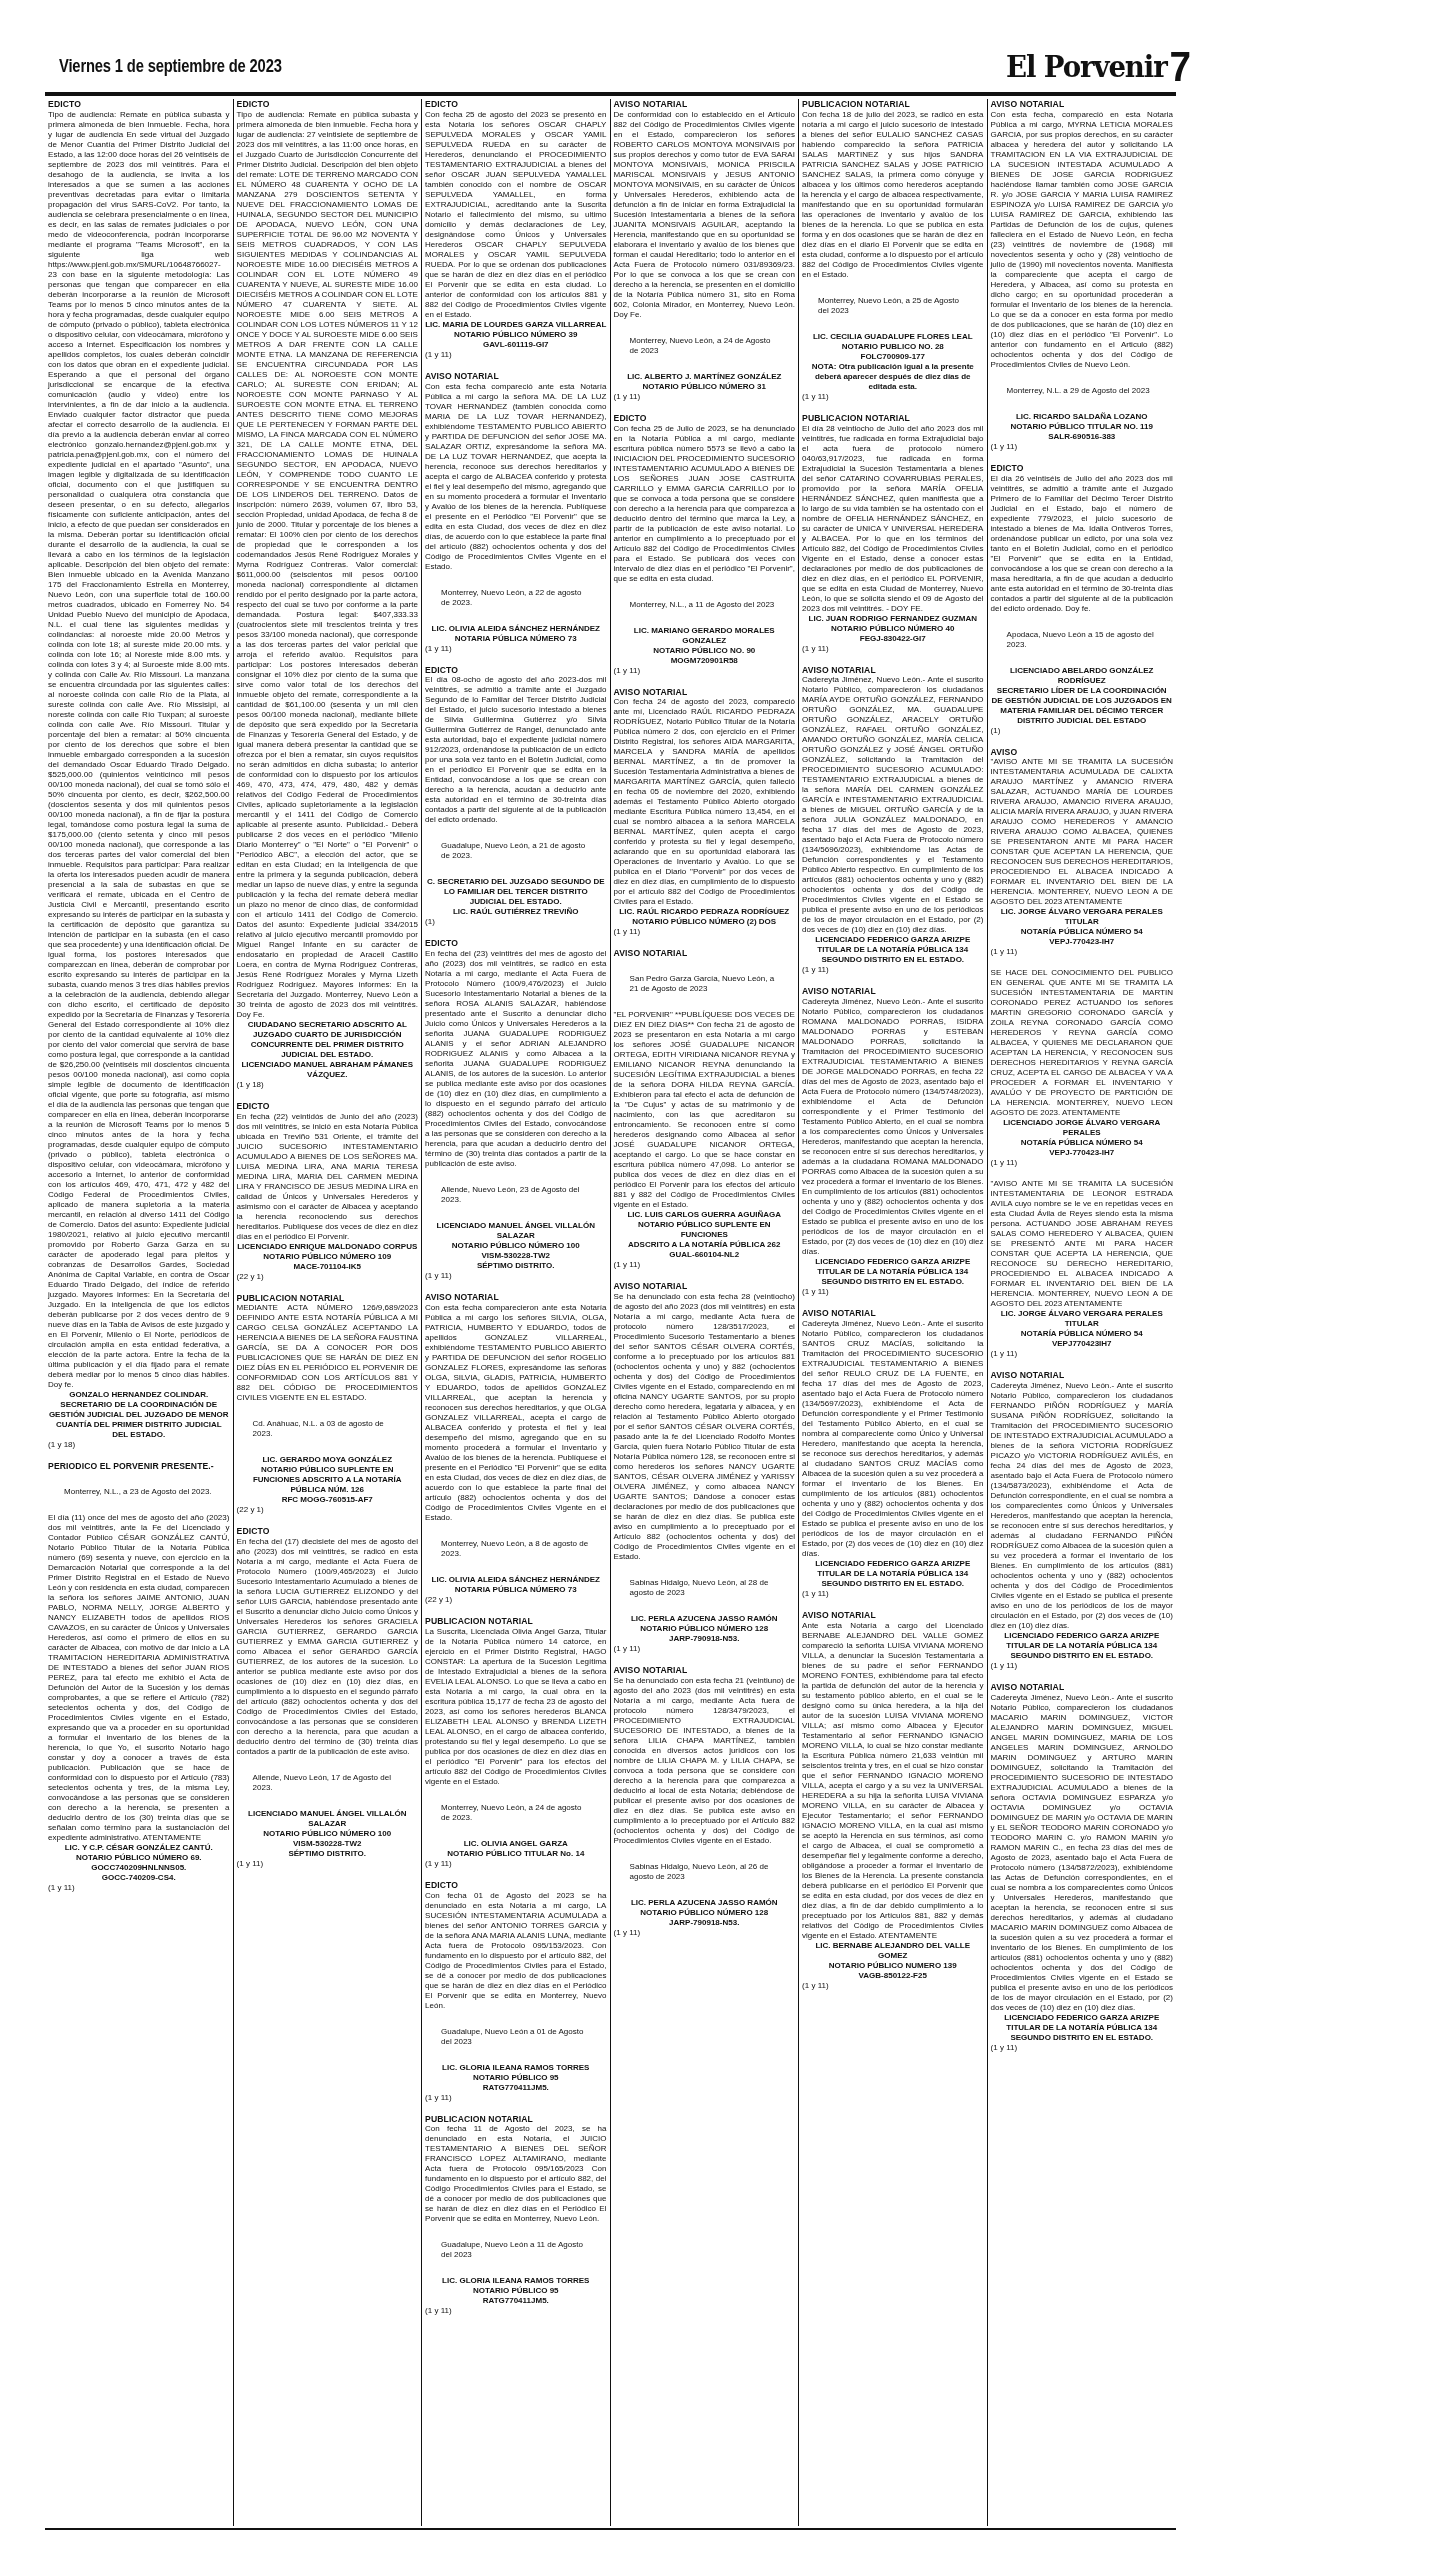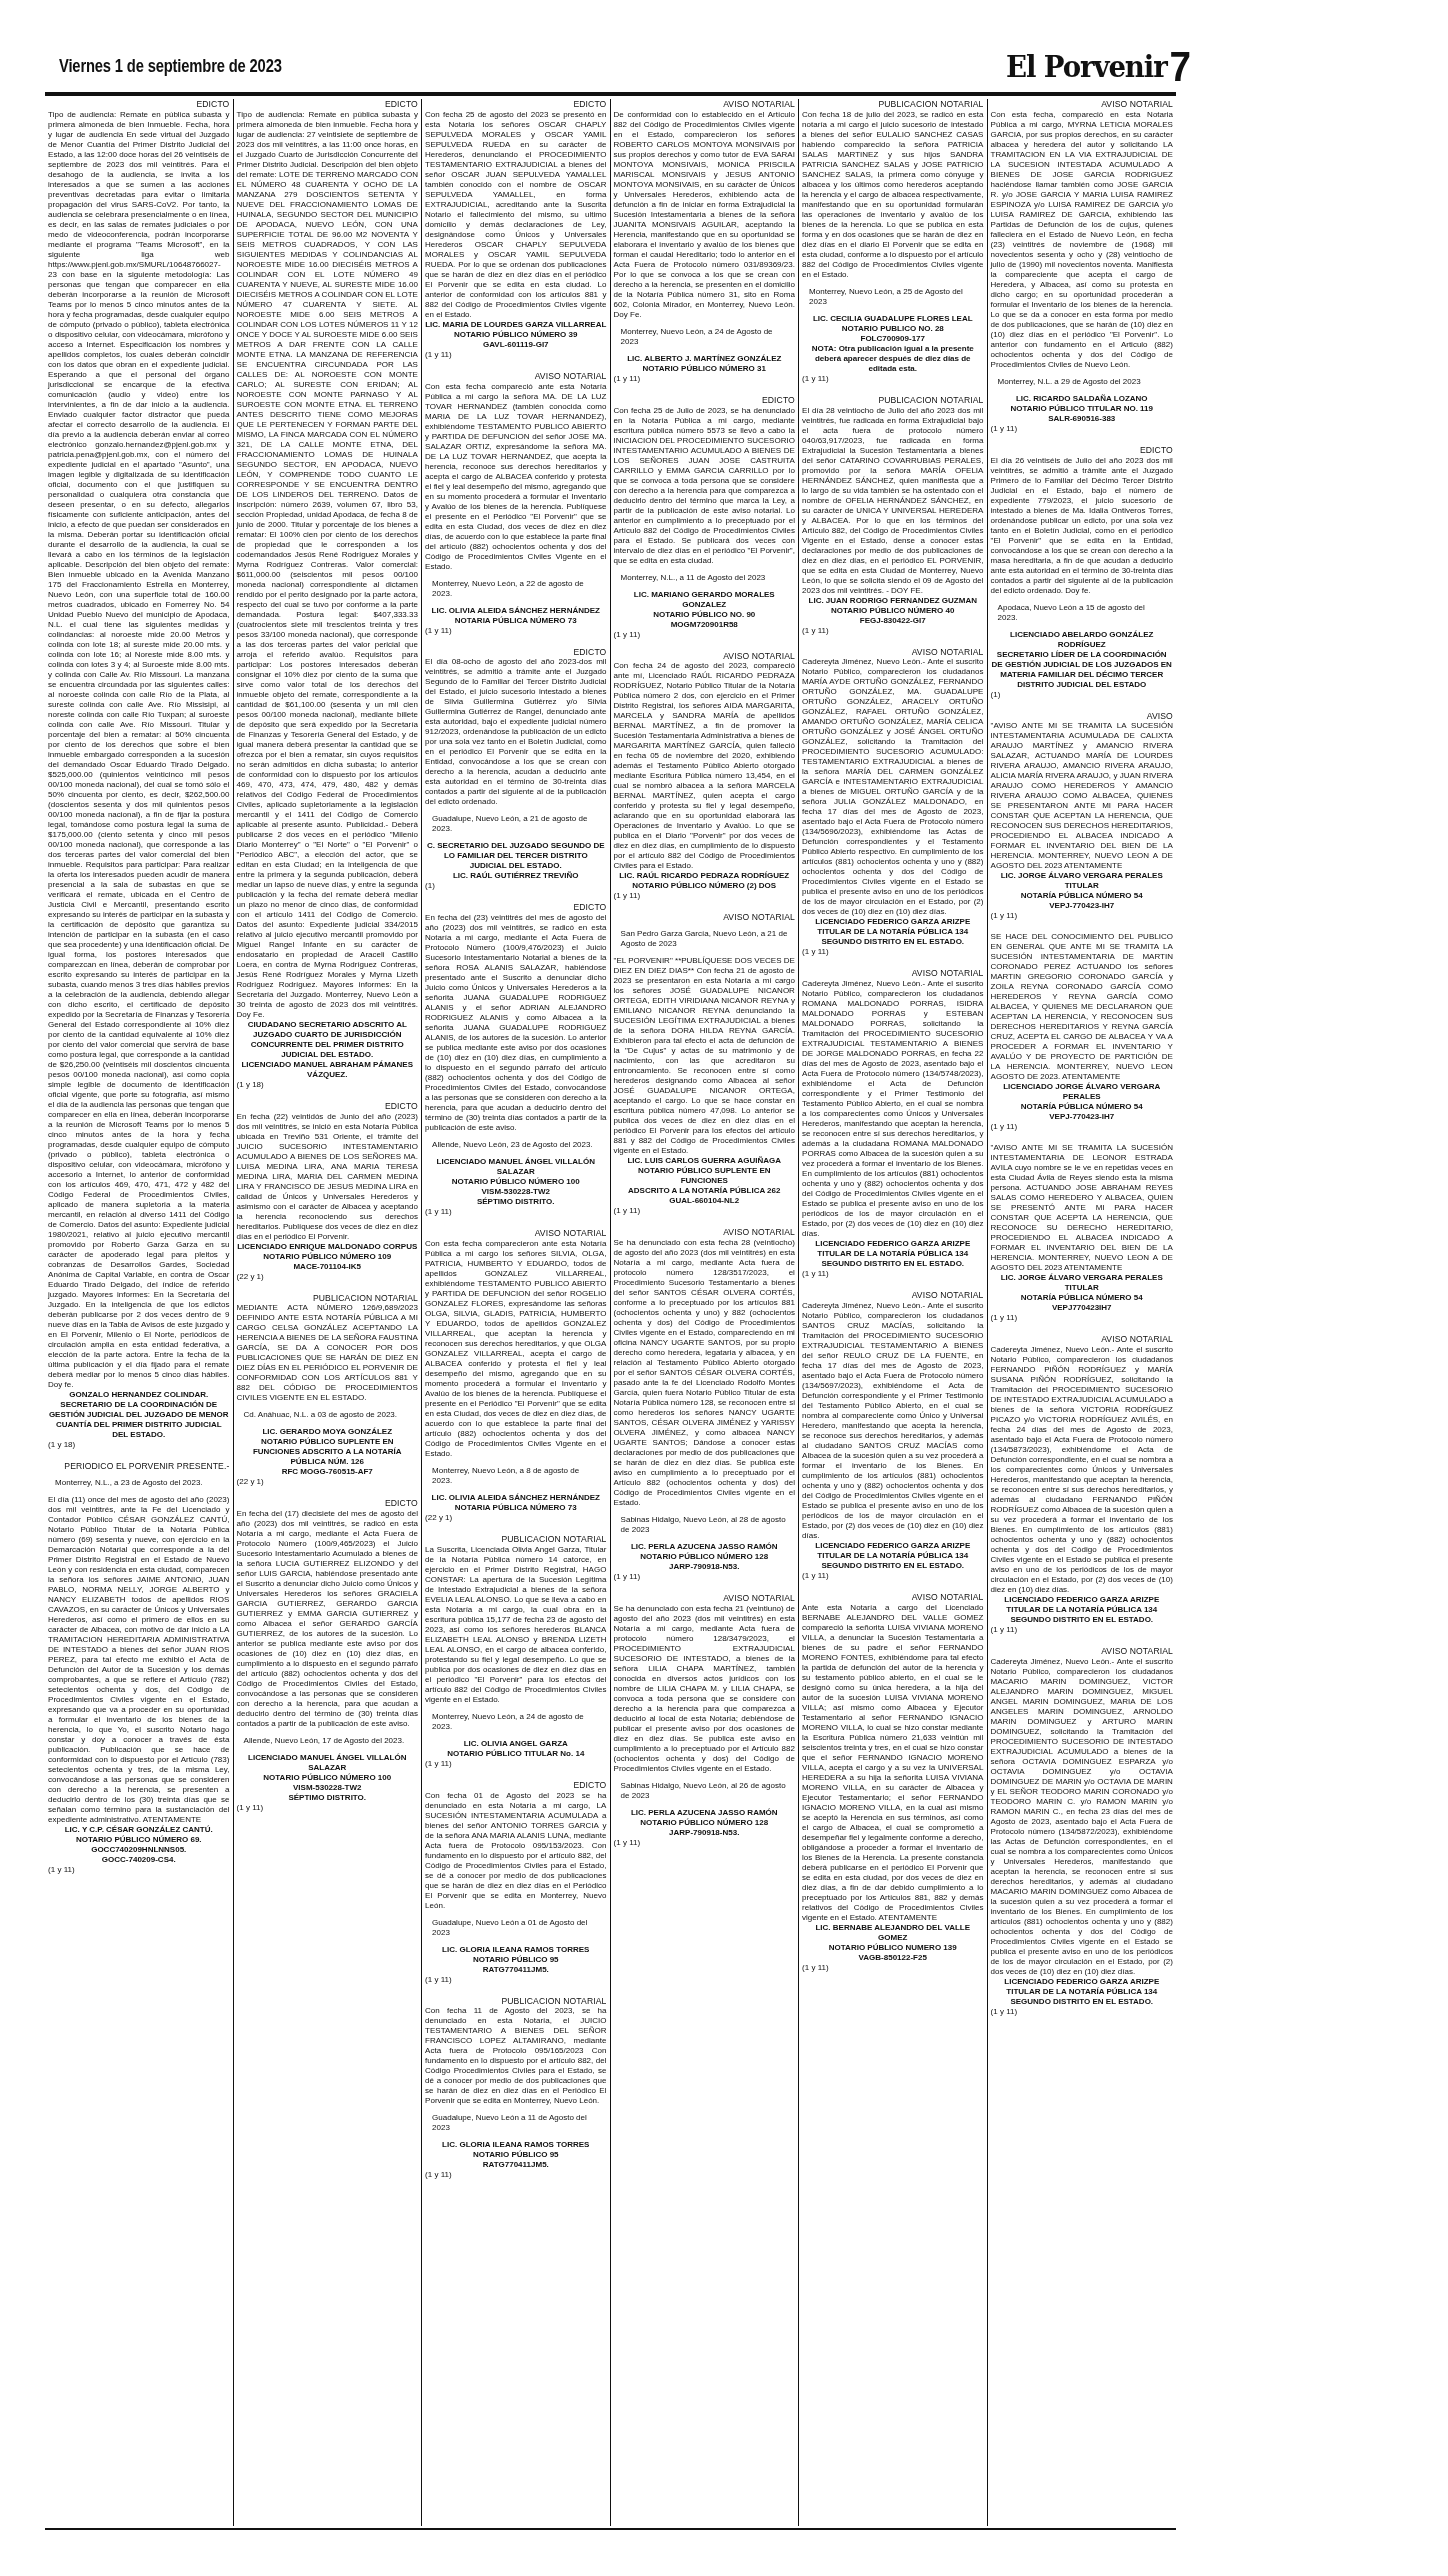--- a/index.html
+++ b/index.html
@@ -7,23 +7,23 @@
   .masthead { position:absolute; left:59px; top:37px; width:1131px; height:56px; }
   .date { position:absolute; left:0; top:18.7px; font-family:"Liberation Sans", sans-serif; font-weight:bold; font-size:18px; letter-spacing:-0.2px; transform:scaleX(0.82); transform-origin:left top; }
   .logo { position:absolute; right:0; top:1.6px; font-family:"DejaVu Serif", serif; font-weight:bold; font-size:30px; letter-spacing:-1.2px; transform:scaleX(0.92); transform-origin:right top; white-space:nowrap; }
   .logo .seven { font-family:"Liberation Sans", sans-serif; font-size:42px; font-weight:bold; position:relative; top:4.7px; margin-left:3.1px; }
   .rule-top { position:absolute; left:45px; top:92px; width:1131px; height:3.9px; background:#111; }
   .rule-bottom { position:absolute; left:45px; top:2528px; width:1131px; height:2.3px; background:#111; }
   .columns { position:absolute; left:45px; top:99px; width:1131px; height:2427px; display:flex; }
   .col { width:189px; box-sizing:border-box; padding:0 3.1px; font-size:8px; line-height:10px; text-align:justify; border-right:1.6px solid #111; overflow:hidden; }
   .col:last-child { border-right:none; }
   .notice { margin-bottom:11px; }
-  .notice h3 { margin:0 0 0.8px 0; text-align:right; font-size:8.6px; font-weight:normal; letter-spacing:0.1px; }
+  .notice h3 { margin:0 0 0.8px 0; text-align:left; font-size:8.6px; font-weight:bold; letter-spacing:0.1px; }
   .notice p { margin:0; hyphens:auto; }
-  .notice .place { margin:7px; text-align:left; }
+  .notice .place { margin:16px; text-align:left; }
   .notice .sig { text-align:center; font-weight:bold; margin:0; }
   .notice .ref { text-align:left; margin:0; }
 </style>
 </head>
 <body>
 
 <div class="masthead">
   <div class="date">Viernes 1 de septiembre de 2023</div>
   <div class="logo"><span>El Porvenir</span><span class="seven">7</span></div>
 </div>

